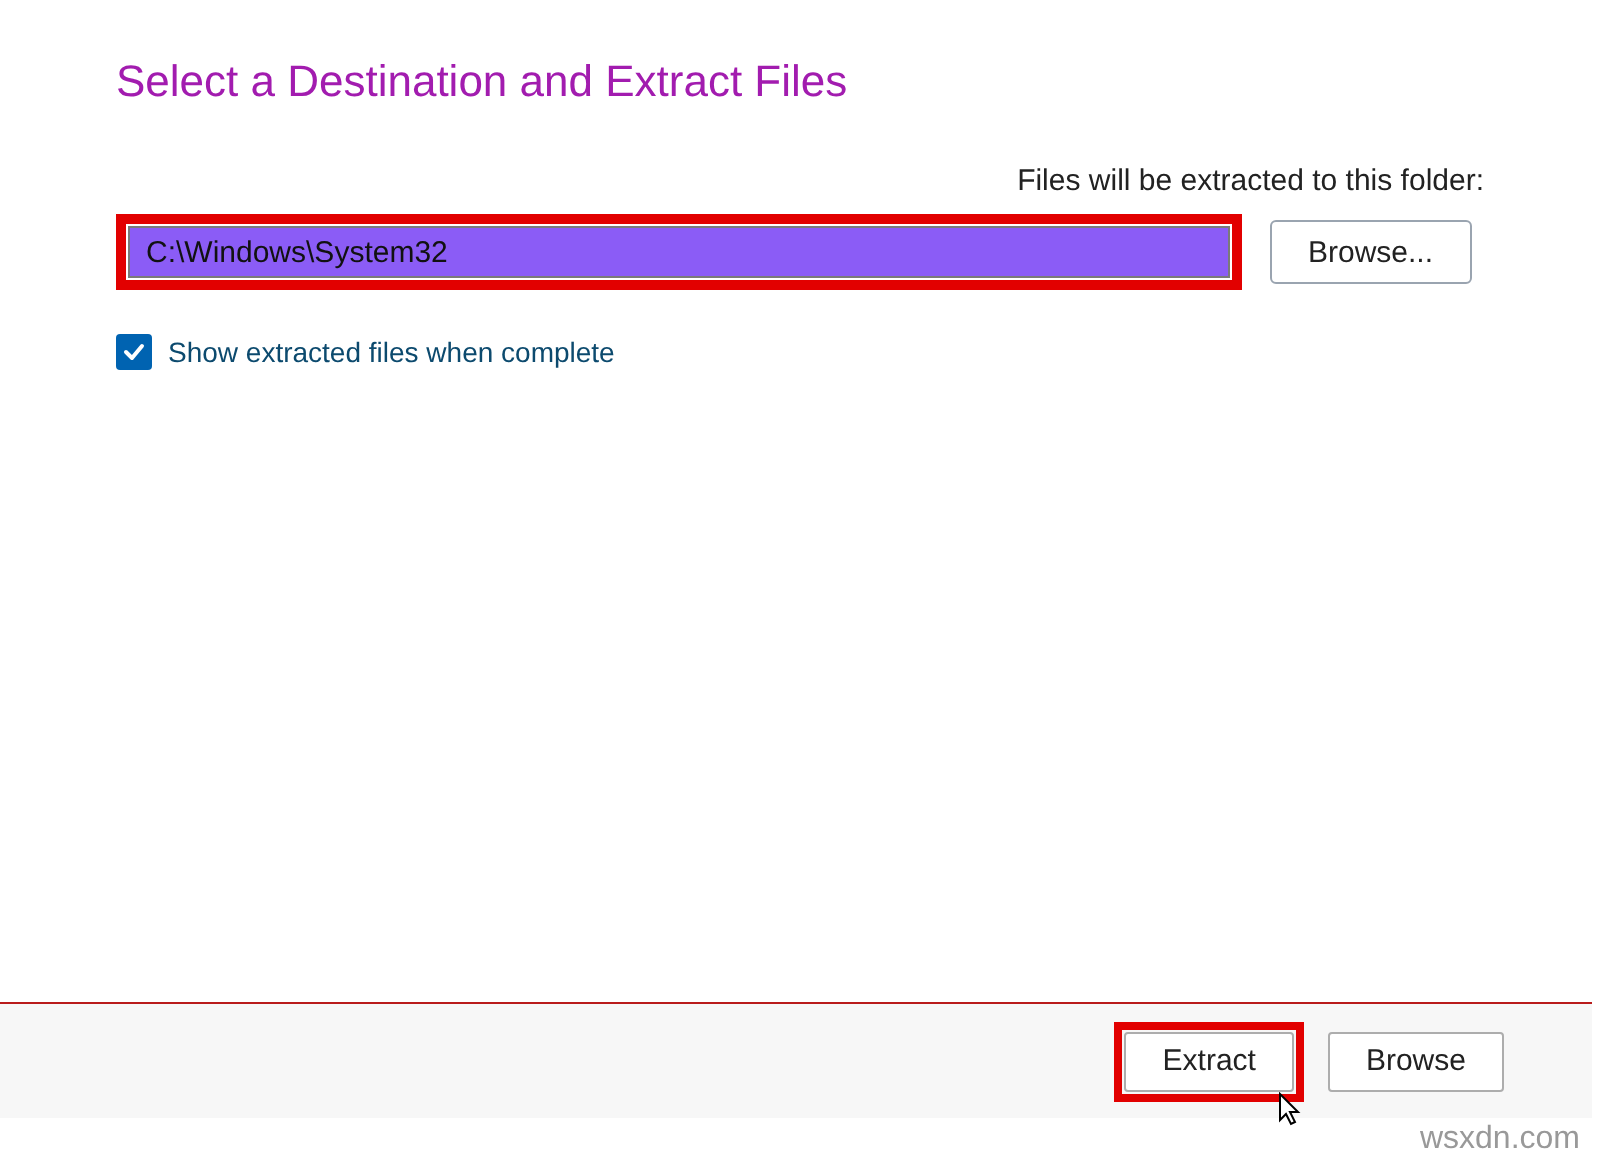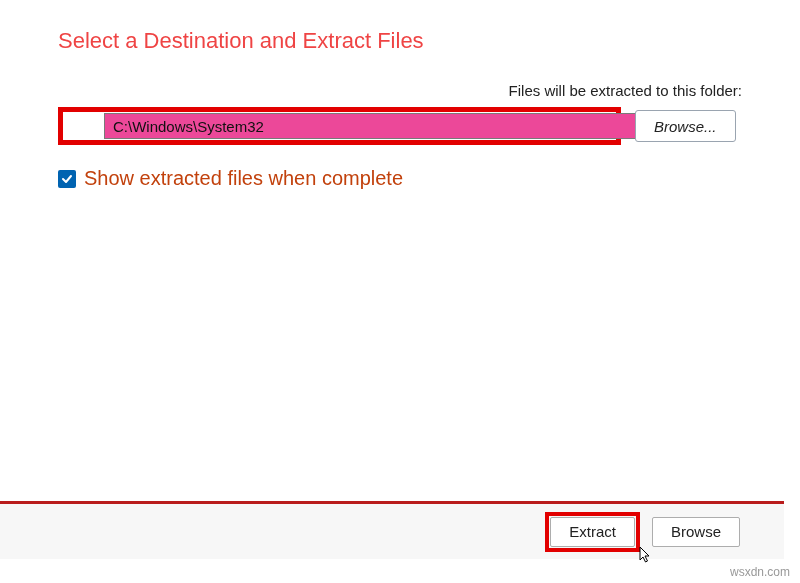--- a/index.html
+++ b/index.html
@@ -8,21 +8,21 @@
       background: #ffffff;
       width: 800px;
       height: 583px;
       position: relative;
       overflow: hidden;
     }
     .content-area {
       padding: 28px 58px 0 58px;
     }
     .dialog-title {
-      color: #ef4444;
+      color: #a21caf;
       font-size: 22px;
       font-weight: 400;
       margin-bottom: 28px;
     }
     .field-label {
       color: #222;
       font-size: 15px;
       margin-bottom: 8px;
       text-align: right;
     }
@@ -39,62 +39,60 @@
       max-width: 563px;
     }
     .path-input {
       width: 100%;
       height: 26px;
       border: 1px solid #7a7a7a;
       padding: 2px 8px;
       font-size: 15px;
       font-family: inherit;
       color: #111;
-      background: #ec4899;
-      margin-left: 40px;
+      background: #8b5cf6;
     }
     .browse-button {
       height: 32px;
       padding: 0 18px;
       border: 1px solid #9aa4b0;
       background: #ffffff;
       border-radius: 3px;
       font-size: 15px;
       color: #222;
       font-family: inherit;
       cursor: pointer;
-      font-style: italic;
     }
     .checkbox-row {
       display: flex;
       align-items: center;
       gap: 8px;
       margin-top: 6px;
     }
     .checkbox-box {
       width: 18px;
       height: 18px;
       background: #0063b1;
       border-radius: 2px;
       display: flex;
       align-items: center;
       justify-content: center;
       cursor: pointer;
     }
     .checkbox-box svg { display: block; }
     .checkbox-label {
-      font-size: 20px;
-      color: #c2410c;
+      font-size: 14px;
+      color: #0c4a6e;
     }
     .button-bar {
       position: absolute;
       bottom: 24px;
       left: 0;
-      right: 16px;
-      border-top: 3px solid #b91c1c;
+      right: 4px;
+      border-top: 1px solid #b91c1c;
       background: #f7f7f7;
       height: 58px;
       display: flex;
       justify-content: flex-end;
       align-items: center;
       padding-right: 44px;
       gap: 12px;
     }
     .extract-highlight {
       border: 4px solid #e20000;
@@ -108,21 +106,21 @@
       font-size: 15px;
       color: #222;
       font-family: inherit;
       cursor: pointer;
       border-radius: 2px;
     }
     .watermark {
       position: absolute;
       bottom: 4px;
       right: 10px;
-      font-size: 12px;
+      font-size: 16px;
       color: #999;
       font-family: Arial, sans-serif;
     }
     .cursor-arrow {
       position: absolute;
       bottom: 19px;
       right: 147px;
       pointer-events: none;
     }
   </style>

